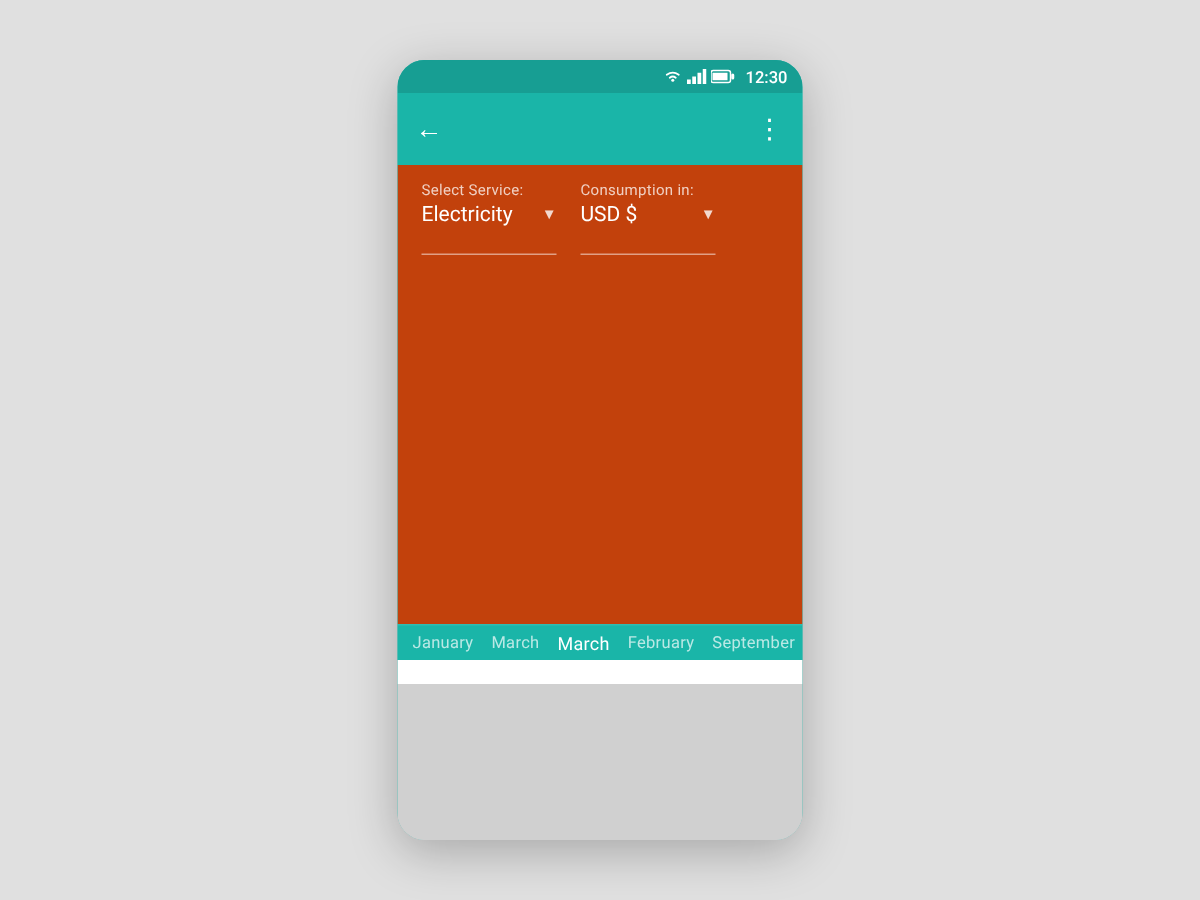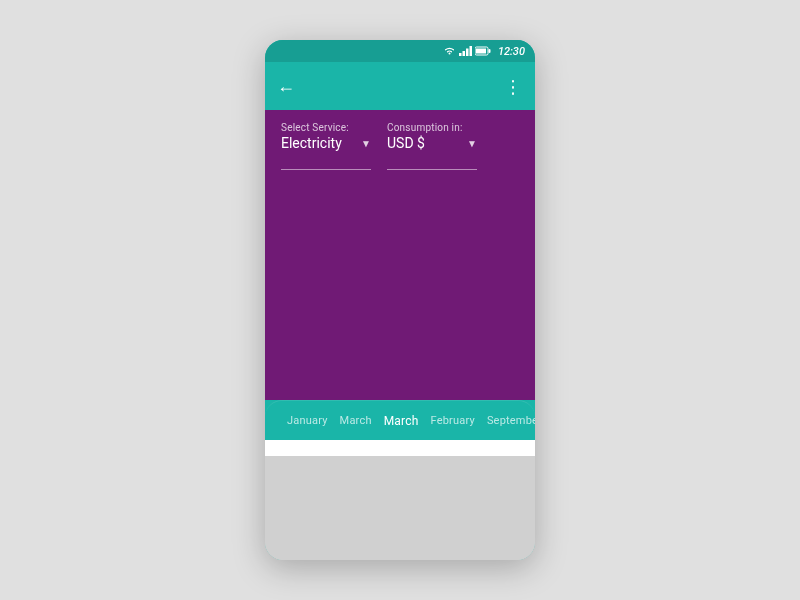--- a/index.html
+++ b/index.html
@@ -40,21 +40,20 @@
       display: flex;
       align-items: center;
       gap: 3px;
     }
 
     .status-time {
       color: white;
       font-size: 11px;
       font-weight: 500;
       margin-left: 4px;
-      font-style: italic;
     }
 
     
     .app-bar {
       background: #1ab5a8;
       height: 48px;
       display: flex;
       align-items: center;
       padding: 0 12px;
       position: relative;
@@ -82,21 +81,21 @@
       right: 12px;
       color: white;
       font-size: 18px;
       cursor: pointer;
       letter-spacing: 1px;
     }
 
     
     .content {
       flex: 1;
-      background: #701a75;
+      background: #c2410c;
       padding: 12px 16px;
       display: flex;
       flex-direction: column;
     }
 
     .selectors-row {
       display: flex;
       gap: 16px;
       align-items: flex-start;
     }
@@ -133,27 +132,26 @@
       margin-left: auto;
     }
 
     .main-area {
       flex: 1;
     }
 
     
     .month-tabs {
       background: #1ab5a8;
-      height: 40px;
+      height: 24px;
       display: flex;
       align-items: center;
       justify-content: space-around;
-      padding: 0 16px;
+      padding: 0 4px;
       border-top: 1px solid rgba(255,255,255,0.1);
-      border-radius: 17px;
     }
 
     .month-tab {
       color: rgba(255,255,255,0.7);
       font-size: 11px;
       font-weight: 400;
       cursor: pointer;
       padding: 4px 6px;
       letter-spacing: 0.2px;
     }

